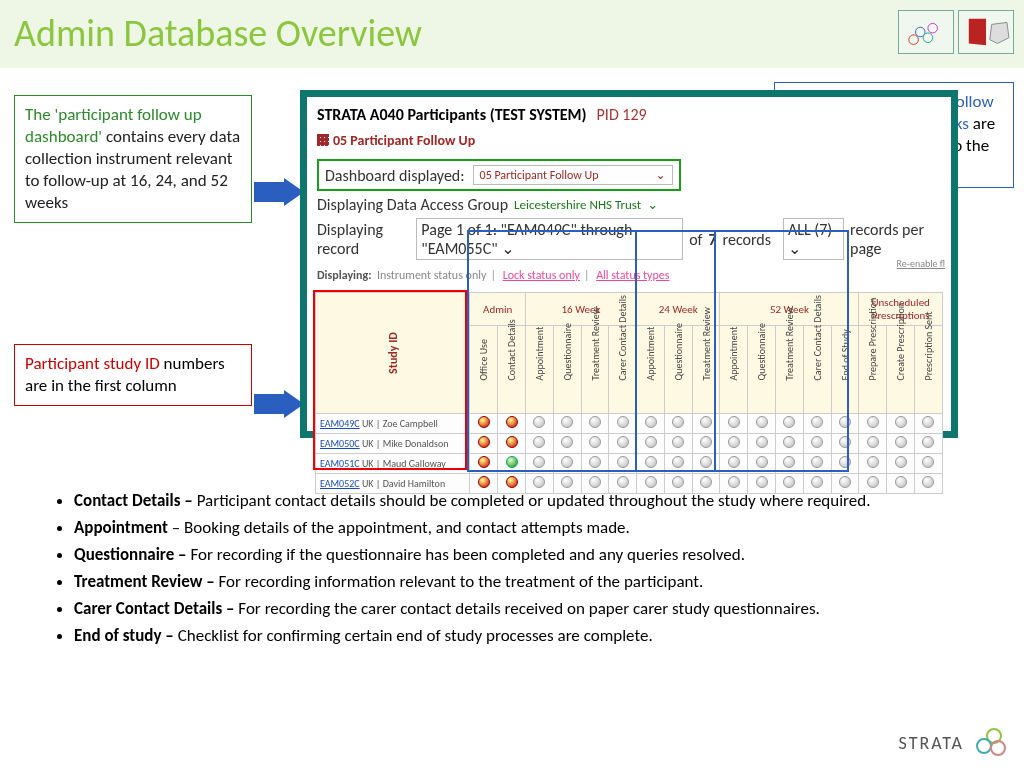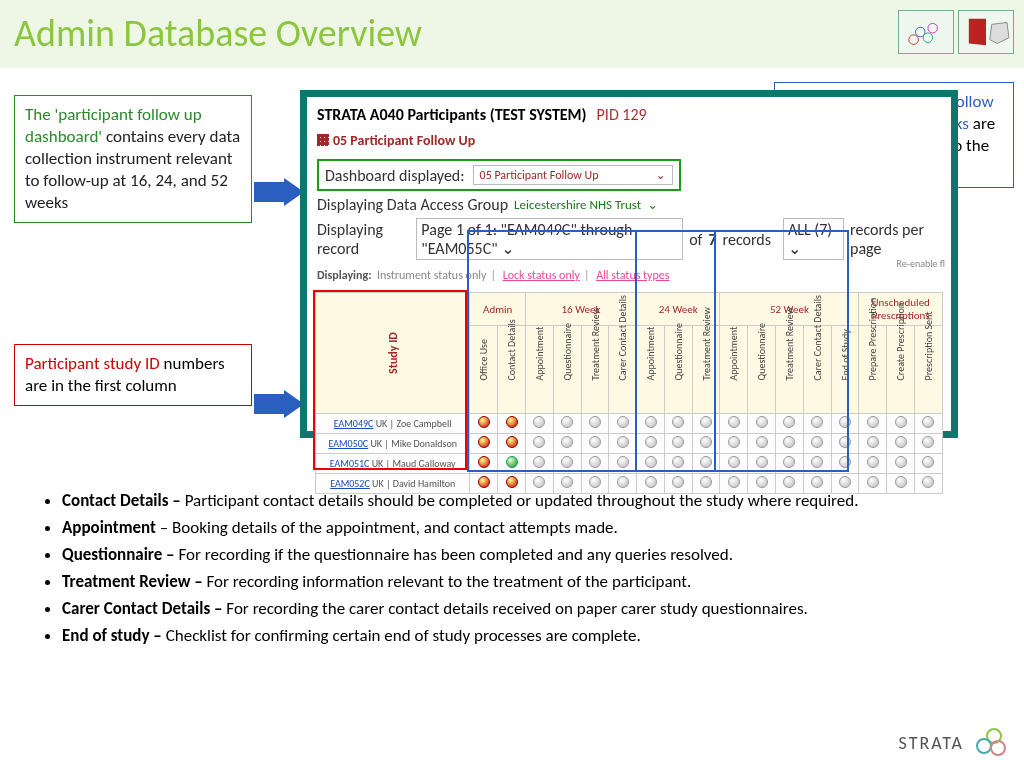--- a/index.html
+++ b/index.html
@@ -22,41 +22,41 @@
   .panel-header { font-weight: bold; font-size: 16px; padding: 8px 10px 4px; display: flex; align-items: center; gap: 10px; }
   .pid-badge { color: #a33; font-size: 16px; font-weight: normal; }
   .section-title { color: #a12828; font-weight: bold; font-size: 14px; padding: 4px 10px 8px; }
   .grid-icon { display: inline-block; width: 12px; height: 12px; background: repeating-linear-gradient(#a12828 0 3px, transparent 3px 4px), repeating-linear-gradient(90deg, #a12828 0 3px, transparent 3px 4px); margin-right: 4px; vertical-align: -1px; }
   .control-row { padding: 2px 10px; display: flex; align-items: center; gap: 6px; font-size: 13px; }
   .green-box { border: 2.5px solid #1a9e1a; padding: 4px 6px; display: flex; align-items: center; gap: 8px; }
   .pseudo-select { border: 1px solid #bbb; padding: 2px 6px; color: #a12828; background: #fff; font-size: 12px; min-width: 200px; display: flex; justify-content: space-between; align-items: center; }
   .green-text { color: #1a7a1a; }
   .small { font-size: 16px; color: #333; }
   .link { color: #ec4899; text-decoration: underline; cursor: pointer; }
-  .reenable { position: absolute; right: 6px; top: 160px; font-size: 10px; color: #888; }
+  .reenable { position: absolute; right: 6px; top: 160px; font-size: 10px; color: #888; text-decoration: underline; }
   .displaying-bar { padding: 6px 10px; font-size: 12px; color: #555; }
   .displaying-bar .sep { color: #999; margin: 0 4px; }
   .table-wrap { margin: 4px 8px 0; position: relative; }
   table.redcap { border-collapse: collapse; font-size: 11px; width: 100%; table-layout: fixed; }
   table.redcap th { background: #fdf9e3; border: 1px solid #ccc; padding: 2px; }
   table.redcap th.group { color: #a12828; font-weight: normal; font-size: 11px; padding: 3px 2px; }
   table.redcap th.rot { height: 88px; width: 22px; }
   table.redcap th.rot > div { transform: rotate(-90deg); white-space: nowrap; width: 22px; font-size: 10px; color: #444; font-weight: normal; }
   table.redcap td { border: 1px solid #ccc; background: #fdfdfd; padding: 2px; text-align: center; }
-  table.redcap td.idcell { text-align: center; white-space: nowrap; font-size: 10px; padding: 2px 4px; }
+  table.redcap td.idcell { text-align: left; white-space: nowrap; font-size: 10px; padding: 2px 4px; }
   table.redcap td.idcell a { color: #1a4bbf; text-decoration: underline; }
   table.redcap td.idcell .meta { color: #555; }
   .dot { width: 12px; height: 12px; border-radius: 50%; display: inline-block; border: 1px solid #999; }
   .dot.grey { background: radial-gradient(circle at 35% 30%, #fff, #bbb); }
   .dot.red { background: radial-gradient(circle at 35% 30%, #ff8, #c00); border-color: #900; }
   .dot.green { background: radial-gradient(circle at 35% 30%, #dfc, #1a8a1a); border-color: #0a6; }
   .overlay-red { position: absolute; border: 2.5px solid #e00; pointer-events: none; }
   .overlay-blue { position: absolute; border: 2.5px solid #2a5fbf; pointer-events: none; }
   .bullets { position: absolute; left: 30px; top: 490px; width: 970px; font-size: 17px; line-height: 1.35; }
-  .bullets li { margin-bottom: 4px; list-style: disc; margin-left: 32px; }
+  .bullets li { margin-bottom: 4px; list-style: disc; margin-left: 44px; }
   .logo { position: absolute; right: 16px; bottom: 10px; font-size: 18px; letter-spacing: 2px; color: #555; display: flex; align-items: center; gap: 4px; }
   .logo .rings { position: relative; width: 40px; height: 30px; }
   .ring { position: absolute; width: 16px; height: 16px; border: 2px solid; border-radius: 50%; }
   th.studyid > div { transform: rotate(-90deg); color: #a12828; font-weight: bold; font-size: 12px; white-space: nowrap; }
 </style>
 </head>
 <body>
 
 <div class="header-band">
   <div class="title">Admin Database Overview</div>

